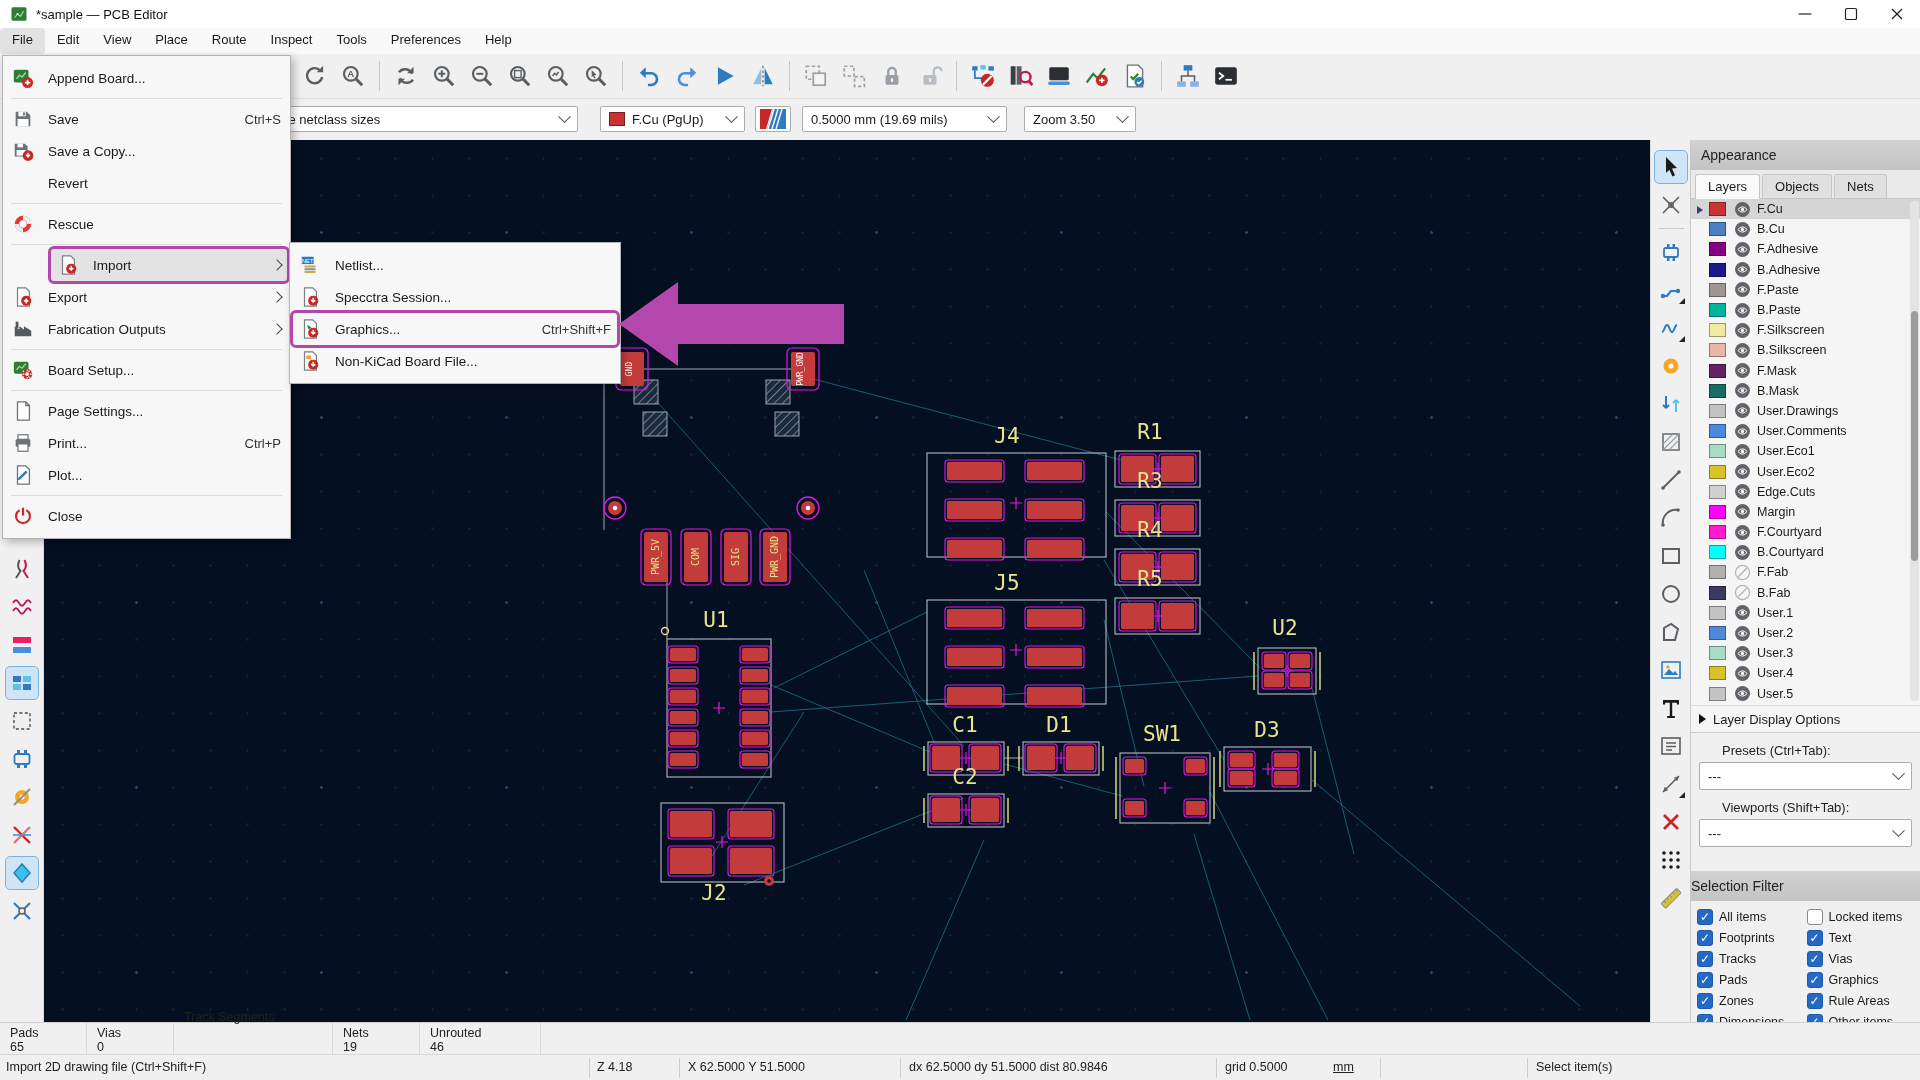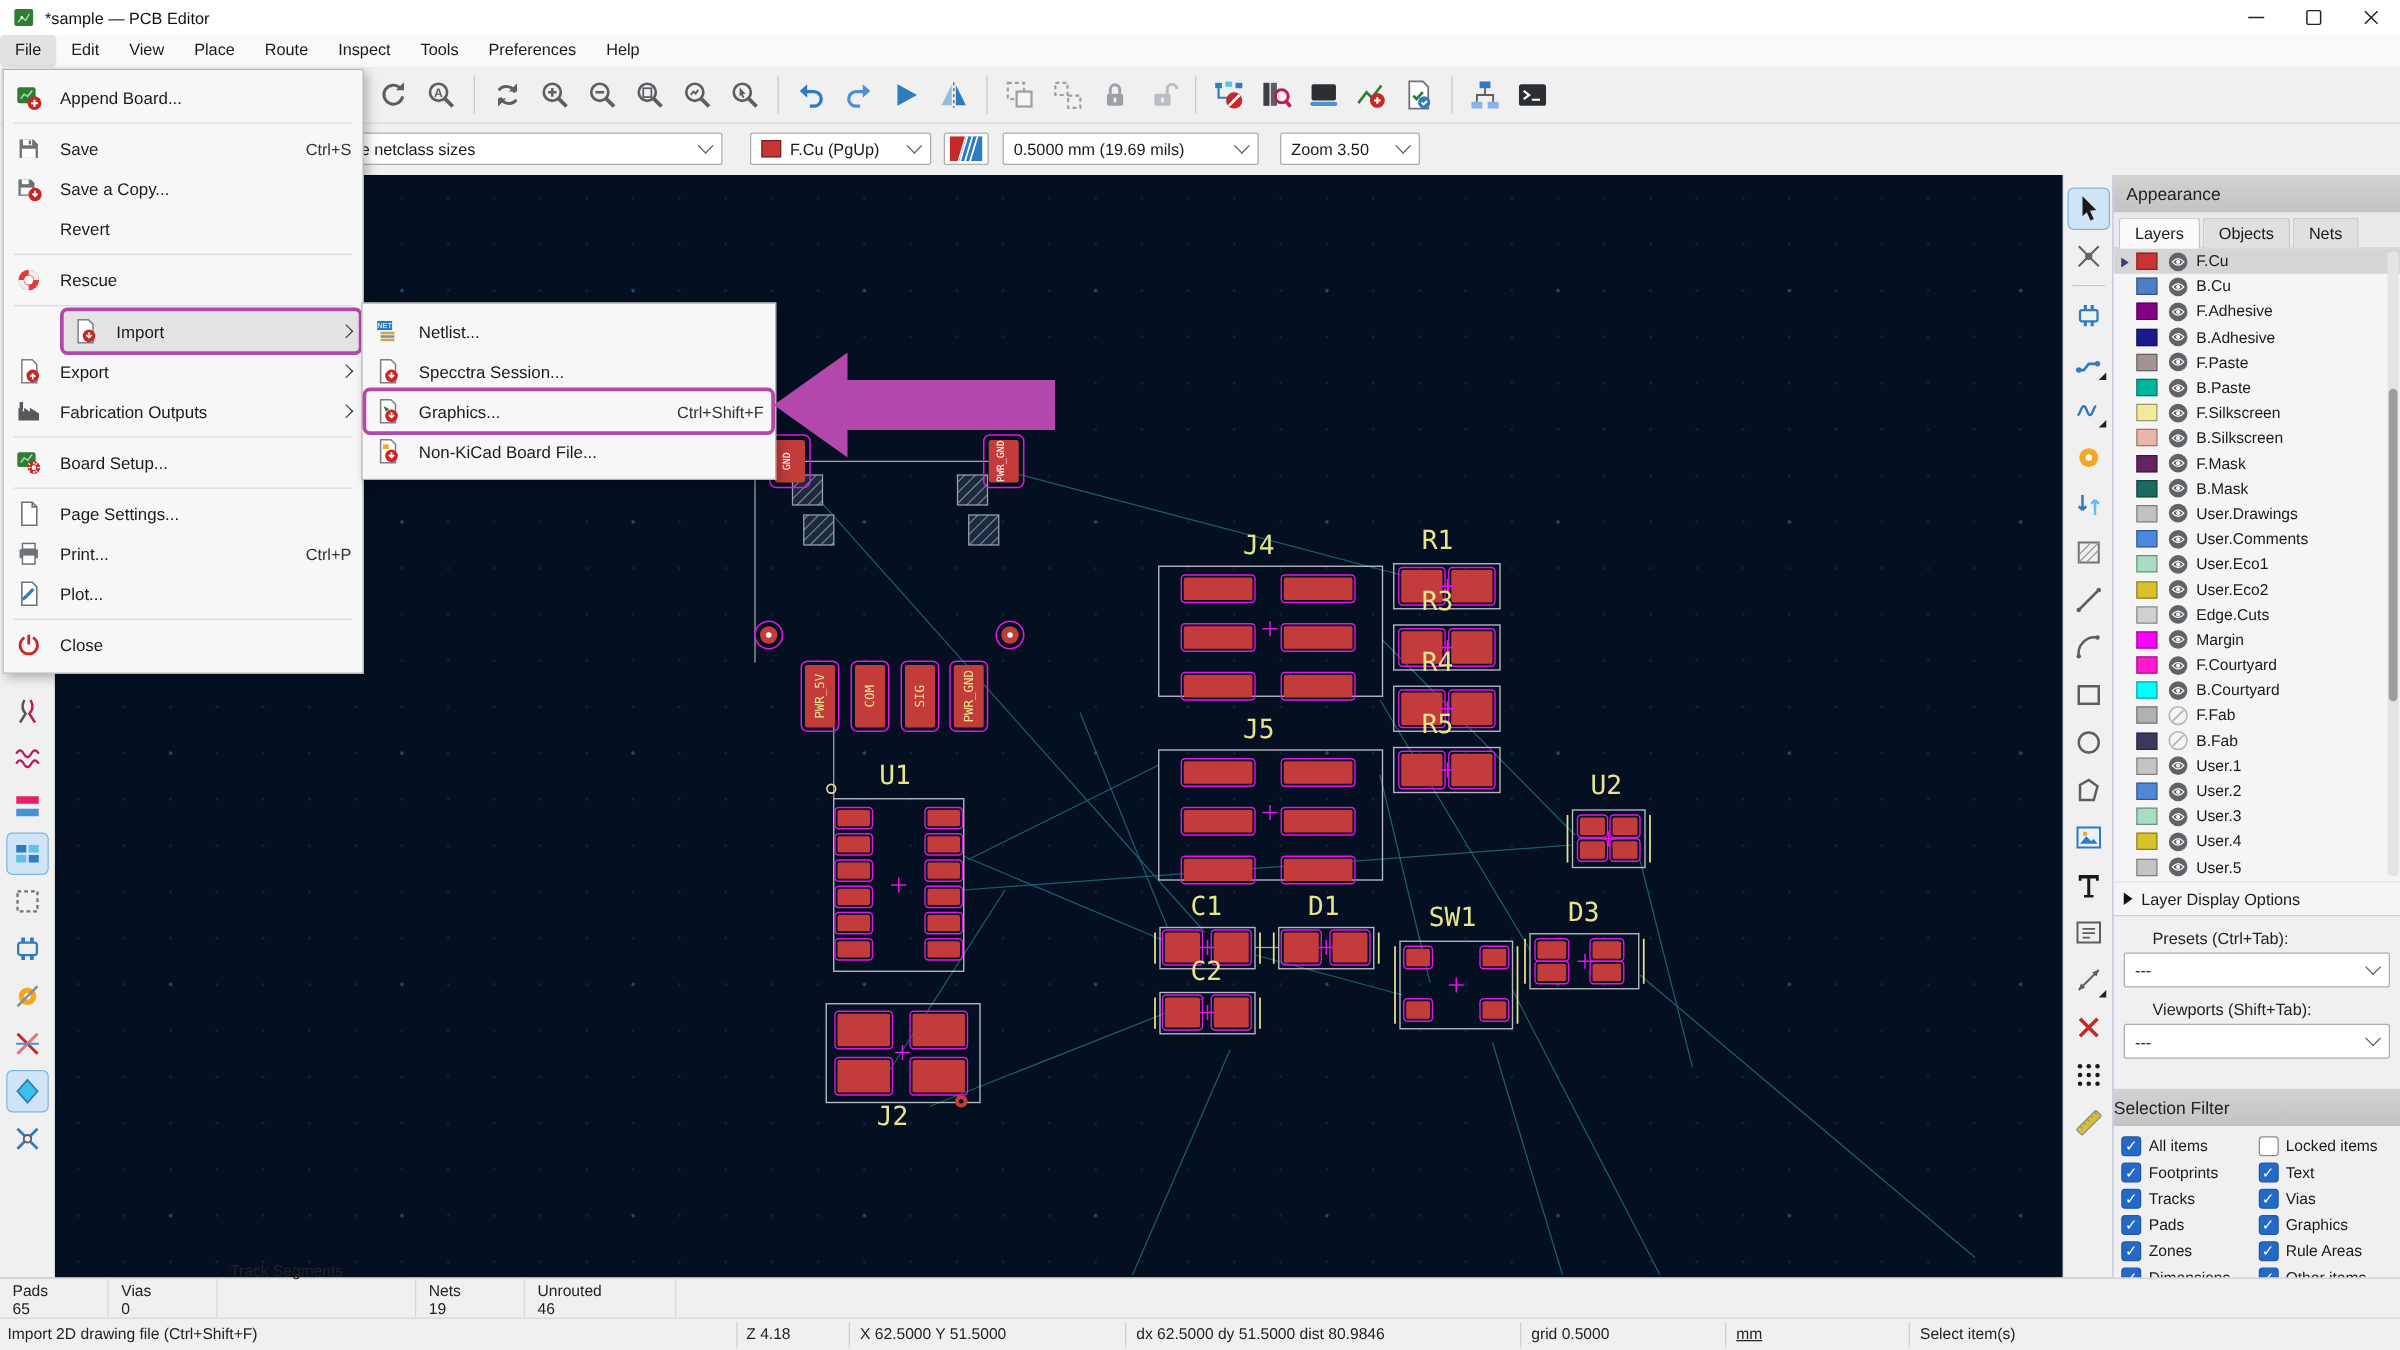--- a/index.html
+++ b/index.html
@@ -1118,21 +1118,21 @@
         <span class="lab">Unrouted</span>
         <span class="val">46</span>
       </div>
     </div>
   <div class="abs" id="status2">
       <span class="st2item" style="left: 6px;">Import 2D drawing file (Ctrl+Shift+F)</span>
       <span class="st2item" style="left: 597px;">Z 4.18</span>
       <span class="st2item" style="left: 688px;">X 62.5000  Y 51.5000</span>
       <span class="st2item" style="left: 909px;">dx 62.5000  dy 51.5000  dist 80.9846</span>
       <span class="st2item" style="left: 1225px;">grid 0.5000</span>
-      <span class="st2item" style="left: 1389px; text-decoration: underline;">mm</span>
+      <span class="st2item" style="left: 1333px; text-decoration: underline;">mm</span>
       <span class="st2item" style="left: 1536px;">Select item(s)</span>
       <span class="st2div" style="left: 589px;"></span>
       <span class="st2div" style="left: 679px;"></span>
       <span class="st2div" style="left: 900px;"></span>
       <span class="st2div" style="left: 1216px;"></span>
       <span class="st2div" style="left: 1380px;"></span>
       <span class="st2div" style="left: 1527px;"></span>
     </div>
 
   <div class="abs menu-panel" id="file-menu">

